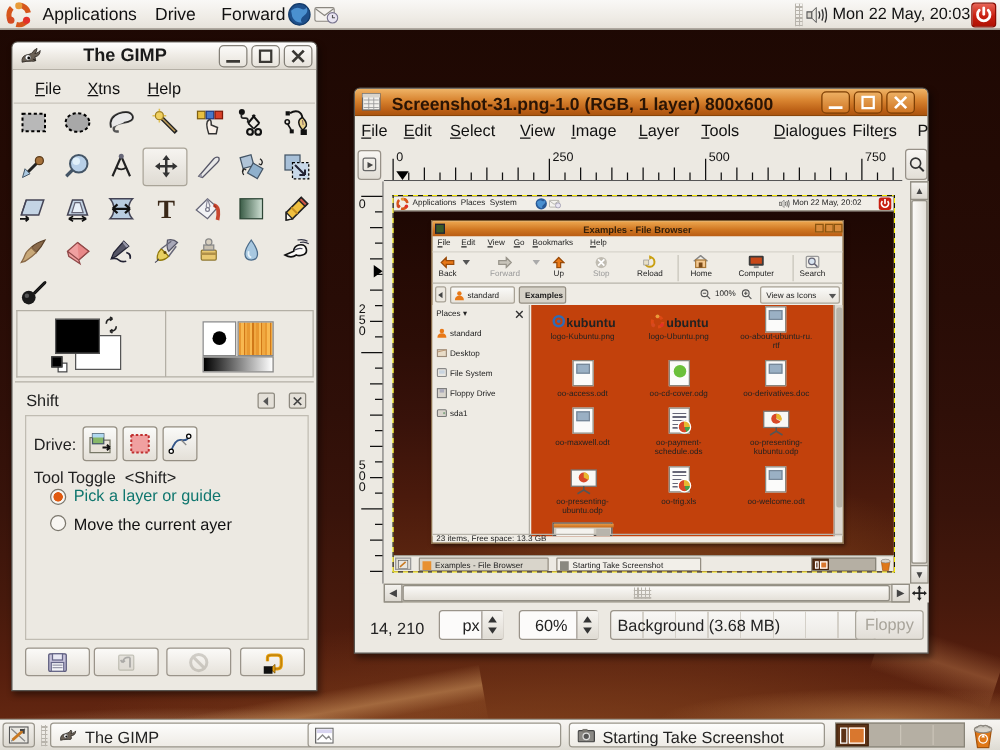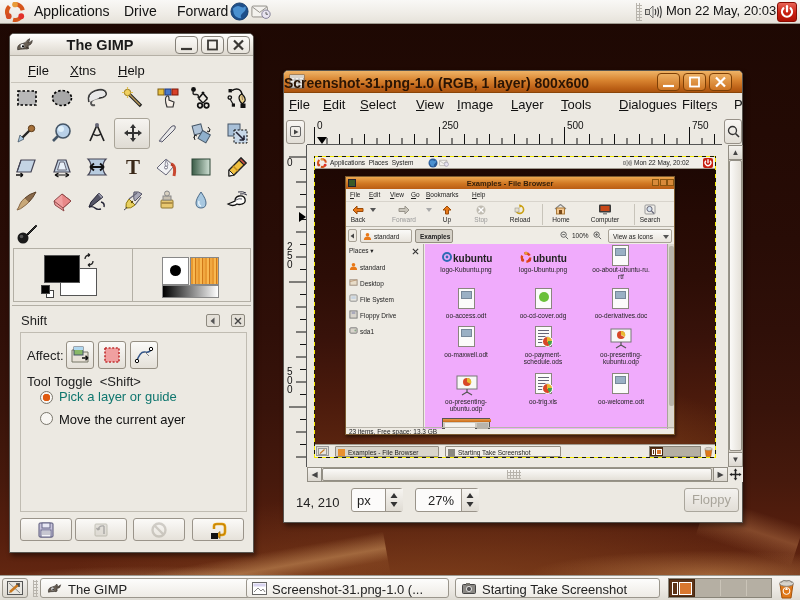--- a/index.html
+++ b/index.html
@@ -290,21 +290,21 @@
   <div class="abs" style="left:11px;top:279px;font-size:13px;color:#222">Shift</div>
   <div class="abs" style="left:196px;top:280px;width:14px;height:13px;border:1px solid #8d897f;border-radius:2px;background:#e4e0d8"></div>
   <svg class="abs" style="left:199px;top:283px" width="8" height="8" viewBox="0 0 8 8">
         <path d="M5.5 0.5 L1.5 4 L5.5 7.5 Z" fill="#555"></path>
       </svg>
   <div class="abs" style="left:221px;top:280px;width:14px;height:13px;border:1px solid #8d897f;border-radius:2px;background:#e4e0d8"></div>
   <svg class="abs" style="left:224px;top:283px" width="8" height="8" viewBox="0 0 8 8">
         <path d="M1 1 L7 7 M7 1 L1 7" stroke="#444" stroke-width="1.4"></path>
       </svg>
   <div class="abs" style="left:10px;top:298px;width:227px;height:180px;border:1px solid #c0bcb2"></div>
-  <div class="abs" style="left:17px;top:314px;font-size:13px;color:#222">Affect:</div>
+  <div class="abs" style="left:17px;top:314px;font-size:13px;color:#222">Drive:</div>
   <div class="tbtn" style="left:56px;top:307px"><svg width="22" height="22" viewBox="0 0 22 22">
           <path d="M3 6 H10 L12 8 H19 V18 H3 Z" fill="#e8e2d8" stroke="#776"></path>
           <rect x="5" y="3" width="9" height="8" fill="#88b868" stroke="#456"></rect>
           <rect x="5" y="3" width="9" height="3" fill="#b0d8f0"></rect>
           <path d="M13 14 L19 14 M19 14 L16.5 11.8 M19 14 L16.5 16.2" stroke="#111" stroke-width="1.5" fill="none"></path>
         </svg></div>
   <div class="tbtn" style="left:88px;top:307px"><svg width="22" height="22" viewBox="0 0 22 22">
           <rect x="4" y="4" width="14" height="14" fill="#f0a0a0" stroke="#c03030" stroke-dasharray="2 1.6" stroke-width="1.6"></rect>
         </svg></div>
   <div class="tbtn" style="left:120px;top:307px"><svg width="22" height="22" viewBox="0 0 22 22">
@@ -342,21 +342,21 @@
  </div>
 </div>
 
 <div id="imgwin" class="win" style="left:283px;top:70px;width:460px;height:453px">
  <div class="tb-orange"></div>
  <svg class="abs" style="left:5px;top:3px" width="16" height="16" viewBox="0 0 16 16">
       <rect x="1" y="1" width="14" height="13" fill="#f2f0ec" stroke="#666"></rect>
       <rect x="1" y="1" width="14" height="3" fill="#d8d4cc"></rect>
       <path d="M2 6 H14 M2 9 H14 M2 12 H14 M6 4 V14 M10 4 V14" stroke="#999" stroke-width=".7"></path>
     </svg>
- <div class="abs" style="left:0;top:4px;width:364px;text-align:left;font-weight:bold;font-size:14px;color:#2a1404">Screenshot-31.png-1.0 (RGB, 1 layer) 800x600</div>
+ <div class="abs" style="left:0;top:4px;width:364px;text-align:center;font-weight:bold;font-size:14px;color:#2a1404">Screenshot-31.png-1.0 (RGB, 1 layer) 800x600</div>
  <div class="wbtn o" style="left:373px"><svg width="21" height="16" viewBox="0 0 21 16">
         <path d="M5 12 H16" stroke="#fff" stroke-width="2.2"></path>
       </svg></div>
  <div class="wbtn o" style="left:399px"><svg width="21" height="16" viewBox="0 0 21 16">
         <rect x="6" y="3.5" width="9" height="9" fill="none" stroke="#fff" stroke-width="1.8"></rect>
       </svg></div>
  <div class="wbtn o" style="left:425px"><svg width="21" height="16" viewBox="0 0 21 16">
         <path d="M6 3.5 L15 12.5 M15 3.5 L6 12.5" stroke="#fff" stroke-width="2.2"></path>
       </svg></div>
  <div class="mn abs" style="left:5px;top:26px"><u>F</u>ile</div>
@@ -628,21 +628,21 @@
             <rect x="3" y="1.5" width="4" height="3" fill="#aab"></rect>
           </svg>
     <span class="m65" style="left:14px;top:68px">Floppy Drive</span>
     <svg class="abs" style="left:3px;top:82px" width="9" height="9" viewBox="0 0 10 10">
             <rect x="1" y="2" width="8" height="6" rx="1" fill="#d8d4cc" stroke="#777"></rect>
             <circle cx="7" cy="5" r="1" fill="#8a8"></circle>
           </svg>
     <span class="m65" style="left:14px;top:84px">sda1</span>
    </div>
 
-   <div class="abs" style="left:79px;top:67px;width:242px;height:185px;background:#f0abfc;overflow:hidden" id="mfiles">
+   <div class="abs" style="left:79px;top:67px;width:242px;height:185px;background:#c2410c;overflow:hidden" id="mfiles">
     <svg class="abs" style="left:16px;top:7px" width="52" height="13" viewBox="0 0 52 13">
             <circle cx="6" cy="6" r="4" fill="none" stroke="#2f6bb5" stroke-width="2"></circle>
             <circle cx="6" cy="6" r="1.4" fill="#2f6bb5"></circle>
             <text x="12" y="10.5" font-size="10" font-weight="bold" fill="#222" font-family="Liberation Sans">kubuntu</text>
           </svg>
     <svg class="abs" style="left:95px;top:7px" width="50" height="13" viewBox="0 0 50 13">
             <circle cx="6" cy="6.5" r="4.2" fill="none" stroke="#dd4814" stroke-width="2.4" stroke-dasharray="6 2.8"></circle>
             <circle cx="6" cy="2" r="1.5" fill="#e89c3a"></circle>
             <circle cx="2.5" cy="9" r="1.5" fill="#d44a22"></circle>
             <circle cx="9.5" cy="9" r="1.5" fill="#e2302a"></circle>
@@ -751,34 +751,38 @@
  <div class="abs" style="left:38px;top:397px;width:390px;height:13px;border:1px solid #928e84;border-radius:2px;background:linear-gradient(#fbfaf8,#e4e0d8)"></div>
  <div class="abs" style="left:223px;top:399px;width:14px;height:9px;background:repeating-linear-gradient(0deg,#b8b4ac 0 1px,transparent 1px 3px),repeating-linear-gradient(90deg,#b8b4ac 0 1px,transparent 1px 3px)"></div>
 
  <div class="abs" style="left:444px;top:396px;width:15px;height:15px;background:#ece9e2"></div>
  <svg class="abs" style="left:445px;top:397px" width="13" height="13" viewBox="0 0 14 14">
       <path d="M7 0.5 L9 3 H7.8 V6.2 H11 V5 L13.5 7 L11 9 V7.8 H7.8 V11 H9 L7 13.5 L5 11 H6.2 V7.8 H3 V9 L0.5 7 L3 5 V6.2 H6.2 V3 H5 Z" fill="#222"></path>
     </svg>
 
  <div class="abs" style="left:12px;top:424px;font-size:13px;color:#222">14, 210</div>
  <div class="field" style="left:67px;top:417px;width:52px">
-   <span class="abs" style="left:5px;top:4px">px</span>
+   <span class="abs" style="left:18px;top:4px">px</span>
    <div class="abs" style="left:33px;top:0px;width:18px;height:22px;border-left:1px solid #9a948a;background:linear-gradient(#f6f4f0,#e0dcd4)"></div>
    <svg class="abs" style="left:37px;top:3px" width="10" height="16" viewBox="0 0 10 16">
         <path d="M5 1 L8.5 6 H1.5 Z" fill="#333"></path>
         <path d="M5 15 L8.5 10 H1.5 Z" fill="#333"></path>
       </svg>
  </div>
  <div class="field" style="left:131px;top:417px;width:64px">
-   <span class="abs" style="left:12px;top:4px">27%</span>
+   <span class="abs" style="left:12px;top:4px">60%</span>
    <div class="abs" style="left:45px;top:0px;width:18px;height:22px;border-left:1px solid #9a948a;background:linear-gradient(#f6f4f0,#e0dcd4)"></div>
    <svg class="abs" style="left:49px;top:3px" width="10" height="16" viewBox="0 0 10 16">
         <path d="M5 1 L8.5 6 H1.5 Z" fill="#333"></path>
         <path d="M5 15 L8.5 10 H1.5 Z" fill="#333"></path>
       </svg>
+ </div>
+ <div class="field" style="left:204px;top:417px;width:213px;background:linear-gradient(#f8f7f5,#eceae5);overflow:hidden">
+   <div class="abs" style="left:0;top:0;width:213px;height:22px;background:repeating-linear-gradient(90deg,transparent 0 25px,#d4d0c8 25px 26px)"></div>
+   <span class="abs" style="left:5px;top:4px">Background (3.68 MB)</span>
  </div>
  <div class="abs" style="left:400px;top:417px;width:55px;height:24px;border:1px solid #aaa69c;border-radius:3px;background:linear-gradient(#f4f2ef,#e2ded7);font-size:13px;color:#a8a49a;text-align:center;line-height:22px">Floppy</div>
 
 </div>
 
 <div id="taskbar">
  <div class="abs" style="left:2px;top:2px;width:26px;height:20px;border:1px solid #9a968c;border-radius:3px;background:linear-gradient(#f2f0ec,#dcd8d0)"></div>
  <svg class="abs" style="left:7px;top:5px" width="16" height="14" viewBox="0 0 16 14">
       <rect x="0.5" y="0.5" width="15" height="13" fill="#e8e6e0" stroke="#555"></rect>
       <path d="M2 12 L13 2 M2 2 L13 12" stroke="#888" stroke-width="1"></path>
@@ -793,21 +797,20 @@
         <circle cx="8.1" cy="9" r="1.1" fill="#000"></circle>
       </svg>
    <span class="abs" style="left:27px;top:3px">The GIMP</span>
     </div>
  <div class="task" style="left:246px;width:203px">
    <svg class="abs" style="left:5px;top:3px" width="15" height="13" viewBox="0 0 15 13">
         <rect x=".5" y=".5" width="14" height="12" fill="#fff" stroke="#666"></rect>
         <rect x="1.5" y="1.5" width="12" height="3" fill="#d8d4f0"></rect>
         <path d="M2 10 L6 6 L9 9 L11 7 L13 10" stroke="#888" fill="none"></path>
       </svg>
-   <span class="abs" style="left:25px;top:3px">Screenshot-31.png-1.0 (...</span>
     </div>
  <div class="task" style="left:455px;width:205px">
    <svg class="abs" style="left:6px;top:4px" width="14" height="11" viewBox="0 0 14 11">
         <rect x=".5" y="1.5" width="13" height="9" rx="1" fill="#8a8884" stroke="#444"></rect>
         <rect x="4" y="0" width="4" height="3" fill="#77756f"></rect>
         <circle cx="7" cy="6" r="2.6" fill="#555" stroke="#ddd"></circle>
       </svg>
    <span class="abs" style="left:26px;top:3px">Starting Take Screenshot</span>
     </div>
  <div class="abs" style="left:668px;top:2px;width:104px;height:20px;border:1px solid #888478;background:#b5afa3">

